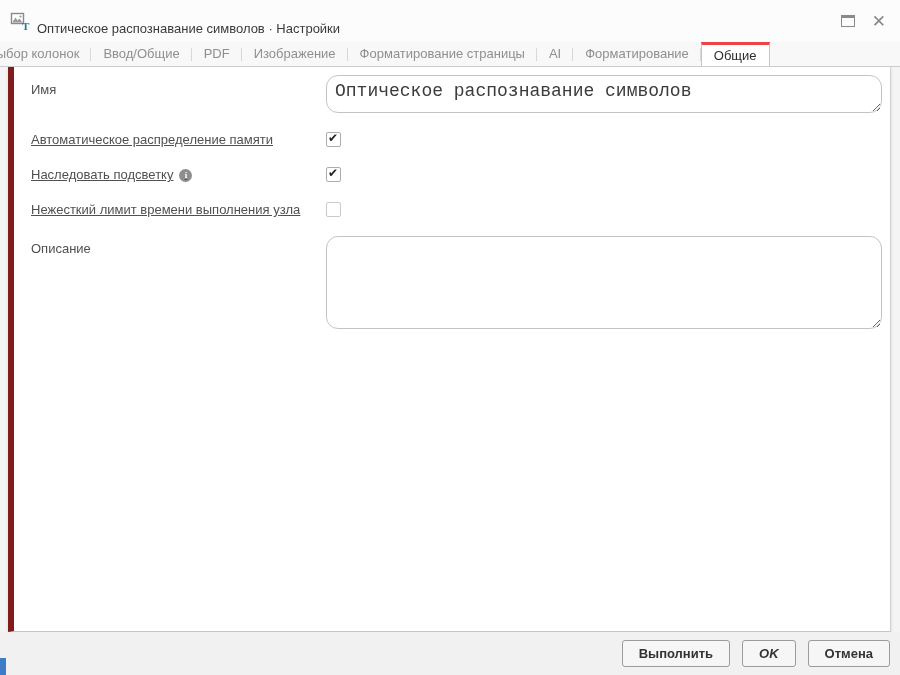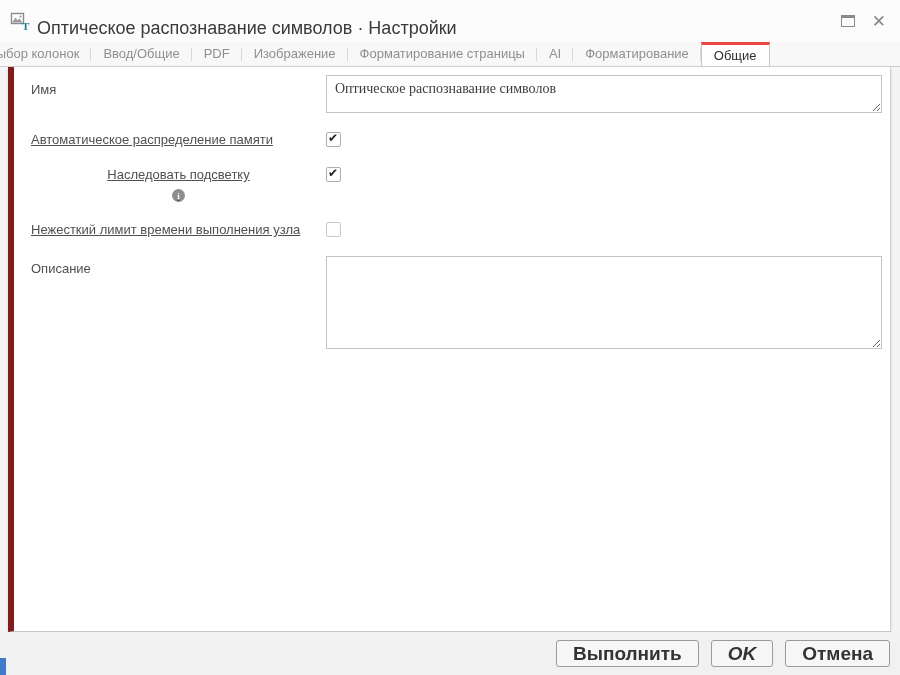--- a/index.html
+++ b/index.html
@@ -12,21 +12,21 @@
   }
 
   
   .titlebar {
     position:absolute; left:0; top:0; width:900px; height:42px;
     background:#fcfcfc;
     display:flex; align-items:center;
     padding:0 14px 0 10px;
   }
   .title-icon { width:20px; height:20px; margin-right:7px; flex:0 0 auto; }
-  .title-text { font-size:18px; color:#3a3a3a; white-space:nowrap;margin-top:15px; }
+  .title-text { font-size:13px; color:#3a3a3a; white-space:nowrap;margin-top:15px; }
   .win-controls { margin-left:auto; display:flex; align-items:center; gap:17px; }
   .btn-maximize {
     width:14px; height:12px;
     border:1px solid #8a8a8a; border-top:3px solid #8a8a8a;
     cursor:pointer;
   }
   .btn-close {
     font-size:17px; line-height:1; color:#8a8a8a; cursor:pointer;
     font-family:"DejaVu Sans",sans-serif;
   }
@@ -83,23 +83,23 @@
   .row label { font-size:13px; color:#505050; padding-left:8px; display:block; }
   .row.name-row { margin-bottom:18px; }
   .row.name-row label { padding-top:7px; }
   .row.check-row { margin-bottom:19px; }
   .row.check-row label { padding-top:1px;text-decoration:underline; }
   .row.desc-row label { padding-top:5px; }
 
   textarea {
     width:100%;
     border:1px solid #c3c3c3;
-    border-radius:0;
-    font-family:Liberation Serif, serif;
-    font-size:14px;
+    border-radius:12px;
+    font-family:Liberation Mono, monospace;
+    font-size:18px;
     color:#3c3c3c;
     padding:5px 8px;
     resize:both;
     outline:none;
     background:#fff;
   }
   .ta-name { height:38px; }
   .ta-desc { height:93px; }
 
   .checkbox {
@@ -111,21 +111,21 @@
     cursor:pointer;
     margin-top:1px;
   }
   .checkbox:not(.checked) { border-color:#cacaca; }
   .checkbox.checked::after {
     content:"\2714";
     position:absolute; left:1px; top:-2px;
     font-size:12px; color:#232323;
   }
 
-  .label-wrap { display:flex; align-items:center; gap:6px; padding-left:0;flex-direction:column; }
+  .label-wrap { display:flex; align-items:center; gap:6px; padding-left:0; }
   .info-icon {
     width:13px; height:13px; border-radius:50%;
     background:#8e8e8e; color:#fff;
     font-size:9px; font-weight:bold; font-family:"Liberation Serif",serif;
     display:inline-flex; align-items:center; justify-content:center;
     cursor:pointer; flex:0 0 auto;
     margin-top:1px;
   }
 
   
@@ -136,21 +136,21 @@
     gap:12px;
     padding-right:10px;
   }
   .btn {
     height:27px;
     padding:0 16px;
     background:#f6f6f6;
     border:1px solid #9b9b9b;
     border-radius:3px;
     font-family:"Liberation Sans","DejaVu Sans",sans-serif;
-    font-size:19px;
+    font-size:13px;
     font-weight:600;
     color:#333;
     cursor:pointer;
     white-space:nowrap;
   }
   .btn-ok { min-width:52px;font-style:italic; }
 
   .blue-fragment {
     position:absolute; left:0; top:658px; width:6px; height:17px;
   }

